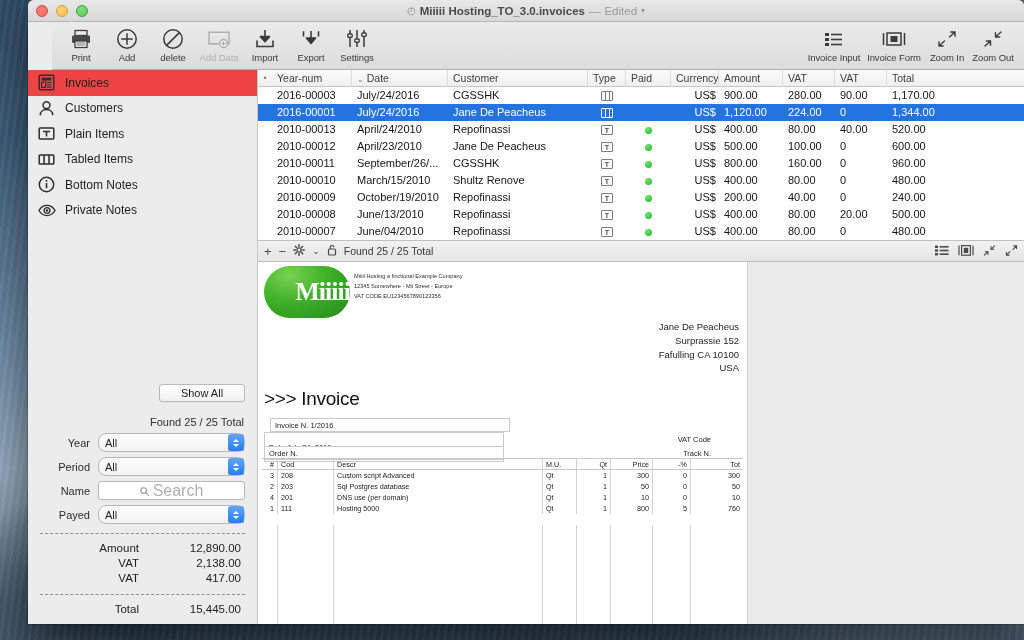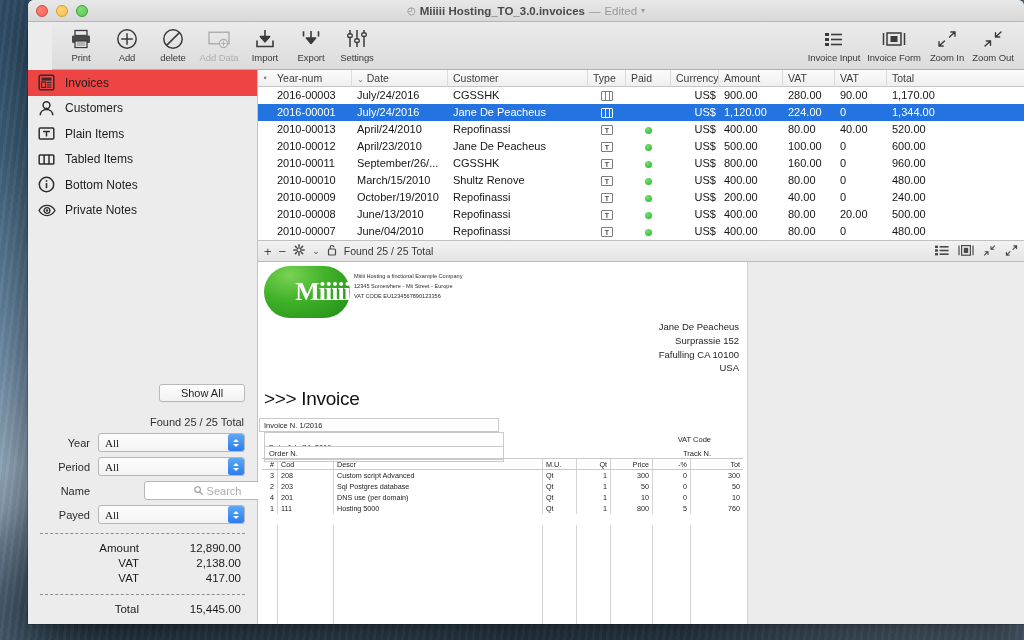--- a/index.html
+++ b/index.html
@@ -90,36 +90,36 @@
     background: linear-gradient(#fefefe,#f1f1f1);
     border: .5px solid #b9b9b9; border-radius: 3px;
     box-shadow: 0 .5px 0 rgba(0,0,0,.06);
   }
   .found-line { text-align: right; font-size: 11px; color: #313131; margin-bottom: 5px; padding-right:1px;}
   .frow { display: flex; align-items: center; margin-bottom: 5px; }
   .flabel { width: 50px; text-align: right; font-size: 11px; color: #2b2b2b; padding-right: 8px; flex:0 0 58px;}
   .fctl { flex: 1; position: relative; height: 19px; }
   .popup {
     width: 100%; height: 19px; background: linear-gradient(#fdfdfd,#f3f3f3);
-    border: .5px solid #b7b7b7; border-radius: 3px;
-    font-size: 11px; color: #1d1d1d; display: flex; align-items: center; padding-left: 6px; font-family: Liberation Serif, serif;
+    border: .5px solid #b7b7b7; border-radius: 8px;
+    font-size: 11px; color: #1d1d1d; display: flex; align-items: center; padding-left: 6px;
   }
   .popup-arrow {
     position: absolute; right: 1px; top: 1px; width: 16px; height: 17px; border-radius: 2.5px;
     background: linear-gradient(#5ea8f4,#2b7df0);
     display: flex; flex-direction: column; align-items: center; justify-content: center; gap: 2px;
   }
   .popup-arrow i { width:0;height:0;border-left:3px solid transparent;border-right:3px solid transparent; display:block;}
   .popup-arrow .up { border-bottom: 3.5px solid #fff; }
   .popup-arrow .dn { border-top: 3.5px solid #fff; }
   .searchfield {
     width: 100%; height: 19px; background: #fff;
     border: .5px solid #b7b7b7; border-radius: 3px;
     display: flex; align-items: center; justify-content: center; gap: 4px;
-    font-size: 11px; color: #aeaeae; margin-left: 46px;
+    font-size: 16px; color: #aeaeae;
   }
   .dashline { border-top: 1px dashed #8e8e8e; margin: 9px 0 6px 0; }
   .totrow { display: flex; justify-content: space-between; font-size: 11.5px; color: #1d1d1d; padding: 1.5px 4px 1.5px 0; }
   .totrow .k { flex:1; text-align:right; padding-right: 30px;}
   .totrow .v { width: 72px; text-align: right; }
 
   
   .right { flex: 1; display: flex; flex-direction: column; min-width: 0; background:#fff; }
 
   
@@ -719,21 +719,21 @@
 
           <div class="bill-to">
             <div>Jane De Peacheus</div>
             <div>Surprassie 152</div>
             <div>Fafulling CA 10100</div>
             <div>USA</div>
           </div>
 
           <div class="inv-title">&gt;&gt;&gt; Invoice</div>
 
-          <div class="fieldbox" style="left:1px; top:156px; width:240px; height:14px;">Invoice N.  1/2016</div>
+          <div class="fieldbox" style="left:12px; top:156px; width:240px; height:14px;">Invoice N.  1/2016</div>
           <div class="fieldbox" style="left:6px; top:170px; width:240px; height:30px;">Date July 24, 2016</div>
           <div class="fieldbox" style="left:6px; top:184px; width:240px; height:14px;">Order N.</div>
 
           <div class="rlabel" style="right:36px; top:173px;">VAT Code</div>
           <div class="rlabel" style="right:36px; top:187px;">Track N.</div>
 
           <div class="items">
             <div class="it-head">
               <div class="it-cell w-n">#</div>
               <div class="it-cell w-cod">Cod</div>

